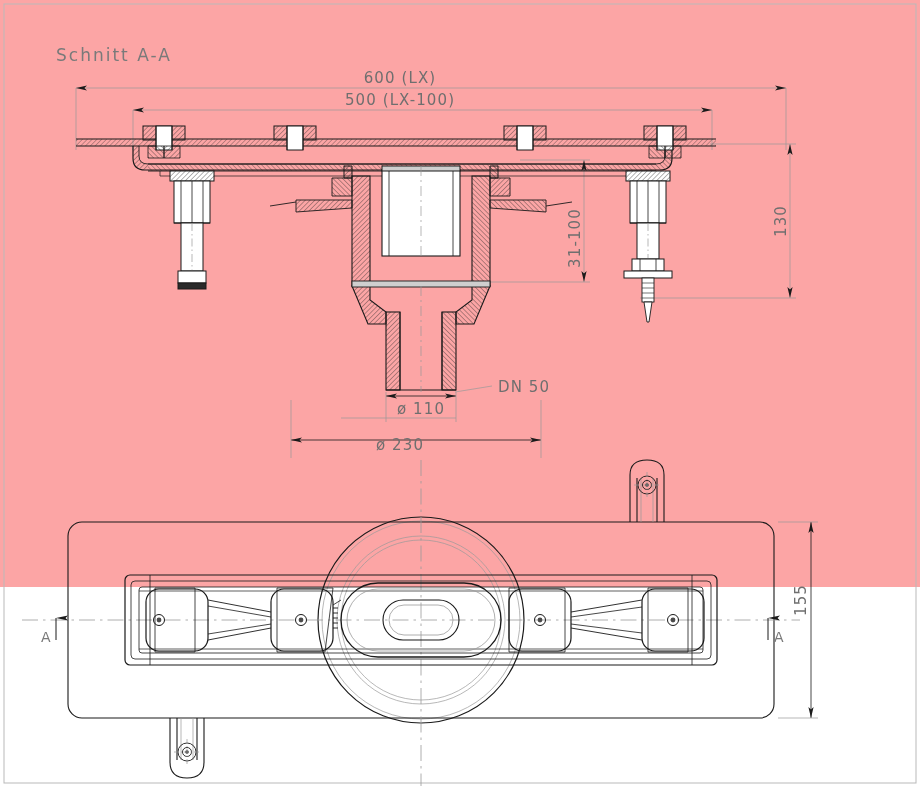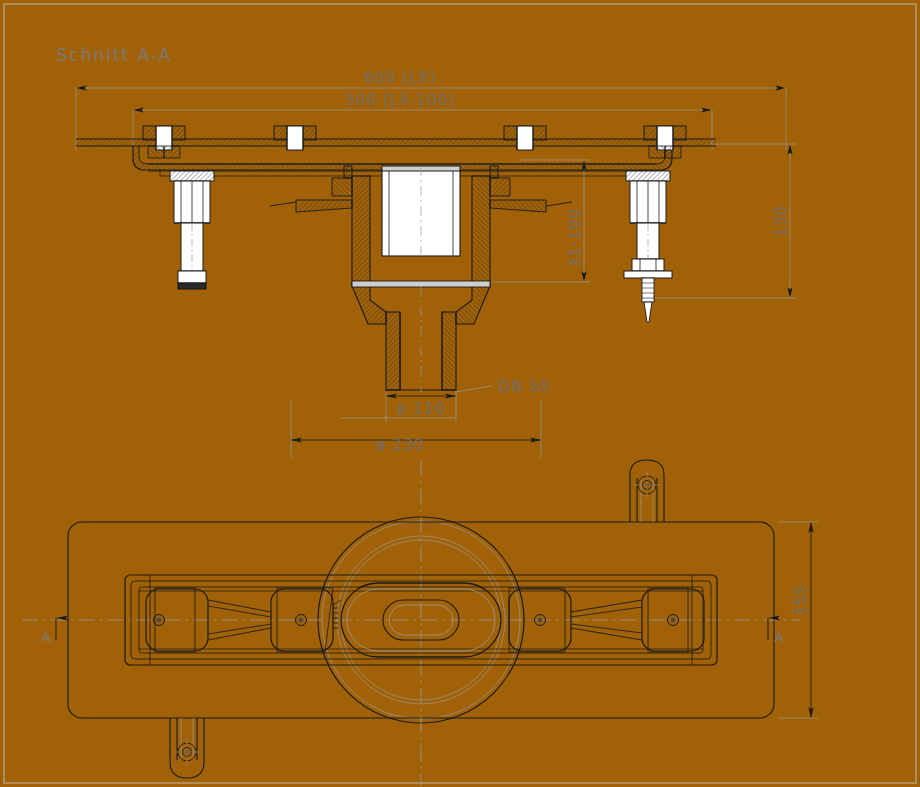--- a/index.html
+++ b/index.html
@@ -1,21 +1,21 @@
 <!DOCTYPE html>
 <html><head>
 <meta charset="utf-8">
 <title>Schnitt A-A</title>
 <style>
   html,body{margin:0;padding:0;background:#ffffff;}
   body{
     font-family:"DejaVu Sans","Liberation Sans",sans-serif;
     width:920px;height:787px;overflow:hidden;position:relative;
   }
-  #sheet{position:absolute;left:0;top:0;width:920px;height:787px;background:#a16207;}
+  #sheet{position:absolute;left:0;top:0;width:920px;height:587px;background:#fca5a5;}
   svg{display:block;}
   .dimtext{
     font-family:"DejaVu Sans","Liberation Sans",sans-serif;
     font-size:15px;fill:#6f6f6f;letter-spacing:1.1px;
   }
   .titletext{
     font-family:"DejaVu Sans","Liberation Sans",sans-serif;
     font-size:17px;fill:#7a7a7a;letter-spacing:2px;
   }
   .marktext{

